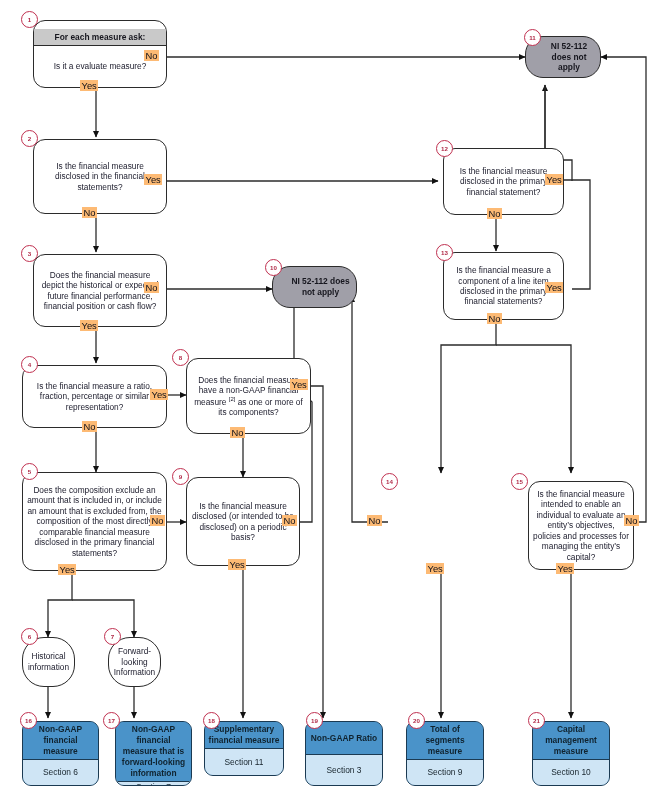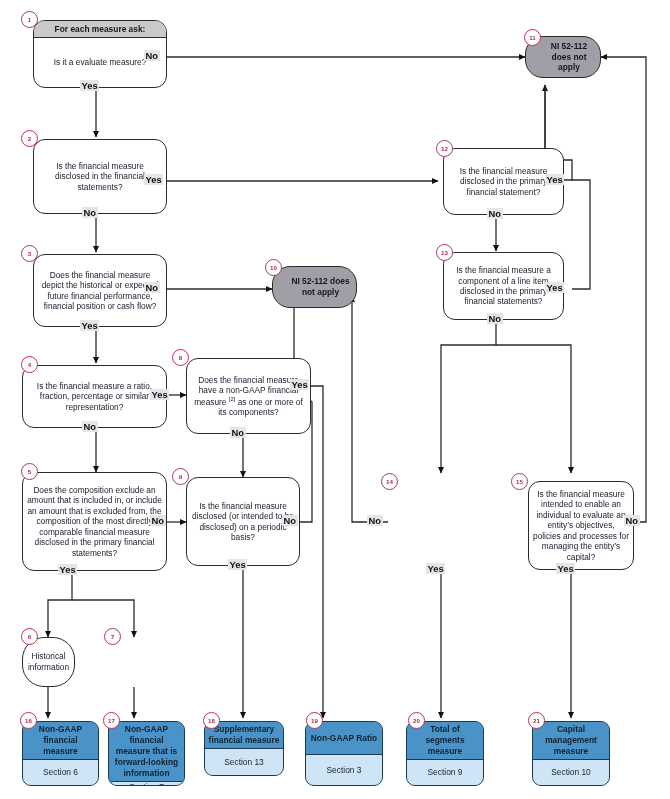--- a/index.html
+++ b/index.html
@@ -11,21 +11,21 @@
   
   .node{position:absolute;box-sizing:border-box;border:1.4px solid #2b2b2b;
         border-radius:12px;background:#ffffff;display:flex;flex-direction:column;
         overflow:hidden;z-index:3;}
   .node .body{flex:1;display:flex;align-items:center;justify-content:center;
         text-align:center;padding:2px 4px;color:#1b1b2b;}
   .q .body{font-size:8.3px;line-height:1.26;}
 
   
   .hdr{background:#c9c9c9;border-bottom:1.4px solid #2b2b2b;text-align:center;
-       font-weight:bold;font-size:8.4px;color:#16161e;padding:3px 0 3px;}
+       font-weight:bold;font-size:8.4px;color:#16161e;padding:3px 0 3px;margin-top:8px;}
 
   
   .grey{background:#a09fa8;border-radius:18px;border:1.4px solid #2b2b2b;}
   .grey .body{font-weight:bold;font-size:8.4px;color:#16161e;line-height:1.3;margin-left:12px;}
 
   
   .oval{border-radius:22px;}
   .oval .body{font-size:8.3px;line-height:1.3;}
 
   
@@ -37,21 +37,21 @@
        background:#cfe5f5;border-top:1.4px solid #1b3a52;font-size:8.4px;
        color:#17242c;}
 
   
   .num{position:absolute;width:15px;height:15px;border-radius:50%;
        border:1px solid #c0304f;background:#ffffff;color:#b02a47;
        font-size:6.2px;display:flex;align-items:center;justify-content:center;
        z-index:6;font-weight:bold;}
 
   
-  .elab{position:absolute;background:#e5e5e5;color:#101018;font-weight:bold;
+  .elab{position:absolute;background:#fdba74;color:#101018;font-weight:normal;
         font-size:9.4px;line-height:1;padding:1px 1.5px;z-index:5;
         white-space:nowrap;}
   .sup{font-size:6px;vertical-align:super;}
 </style>
 </head>
 <body>
 
 <div id="stage">
 
   <svg id="wires" viewBox="0 0 670 799">
@@ -150,20 +150,23 @@
   </div>
   <div class="elab" style="left:150px;top:515px;">No</div>
   <div class="elab" style="left:58px;top:564px;">Yes</div>
 
   <div class="num" style="left:21px;top:628px;">6</div>
   <div class="node q oval" style="left:22px;top:637px;width:53px;height:50px;">
     <div class="body">Historical information</div>
   </div>
 
   <div class="num" style="left:104px;top:628px;">7</div>
+  <div class="node q oval" style="left:108px;top:637px;width:53px;height:50px;">
+    <div class="body">Forward-looking Information</div>
+  </div>
 
   <div class="num" style="left:172px;top:349px;">8</div>
   <div class="node q" style="left:186px;top:358px;width:125px;height:76px;">
     <div class="body">
       <span><span>Does the financial measure have a non-GAAP financial measure </span><span class="sup">[2]</span><span> as one or more of its components?</span></span>
     </div>
   </div>
   <div class="elab" style="left:290px;top:379px;">Yes</div>
   <div class="elab" style="left:230px;top:427px;">No</div>
 
@@ -209,29 +212,29 @@
   <div class="elab" style="left:624px;top:515px;">No</div>
   <div class="elab" style="left:556px;top:563px;">Yes</div>
 
   <div class="num" style="left:20px;top:712px;">16</div>
   <div class="node card" style="left:22px;top:721px;width:77px;height:65px;">
     <div class="top">Non-GAAP financial measure</div>
     <div class="sec">Section 6</div>
   </div>
 
   <div class="num" style="left:103px;top:712px;">17</div>
-  <div class="node card" style="left:108px;top:721px;width:77px;height:65px;">
+  <div class="node card" style="left:115px;top:721px;width:77px;height:65px;">
     <div class="top">Non-GAAP financial measure that is forward-looking information</div>
     <div class="sec">Section 7</div>
   </div>
 
   <div class="num" style="left:203px;top:712px;">18</div>
   <div class="node card" style="left:204px;top:721px;width:80px;height:55px;">
     <div class="top">Supplementary financial measure</div>
-    <div class="sec">Section 13</div>
+    <div class="sec">Section 11</div>
   </div>
 
   <div class="num" style="left:306px;top:712px;">19</div>
   <div class="node card" style="left:305px;top:721px;width:78px;height:65px;">
     <div class="top">Non-GAAP Ratio</div>
     <div class="sec">Section 3</div>
   </div>
 
   <div class="num" style="left:408px;top:712px;">20</div>
   <div class="node card" style="left:406px;top:721px;width:78px;height:65px;">

